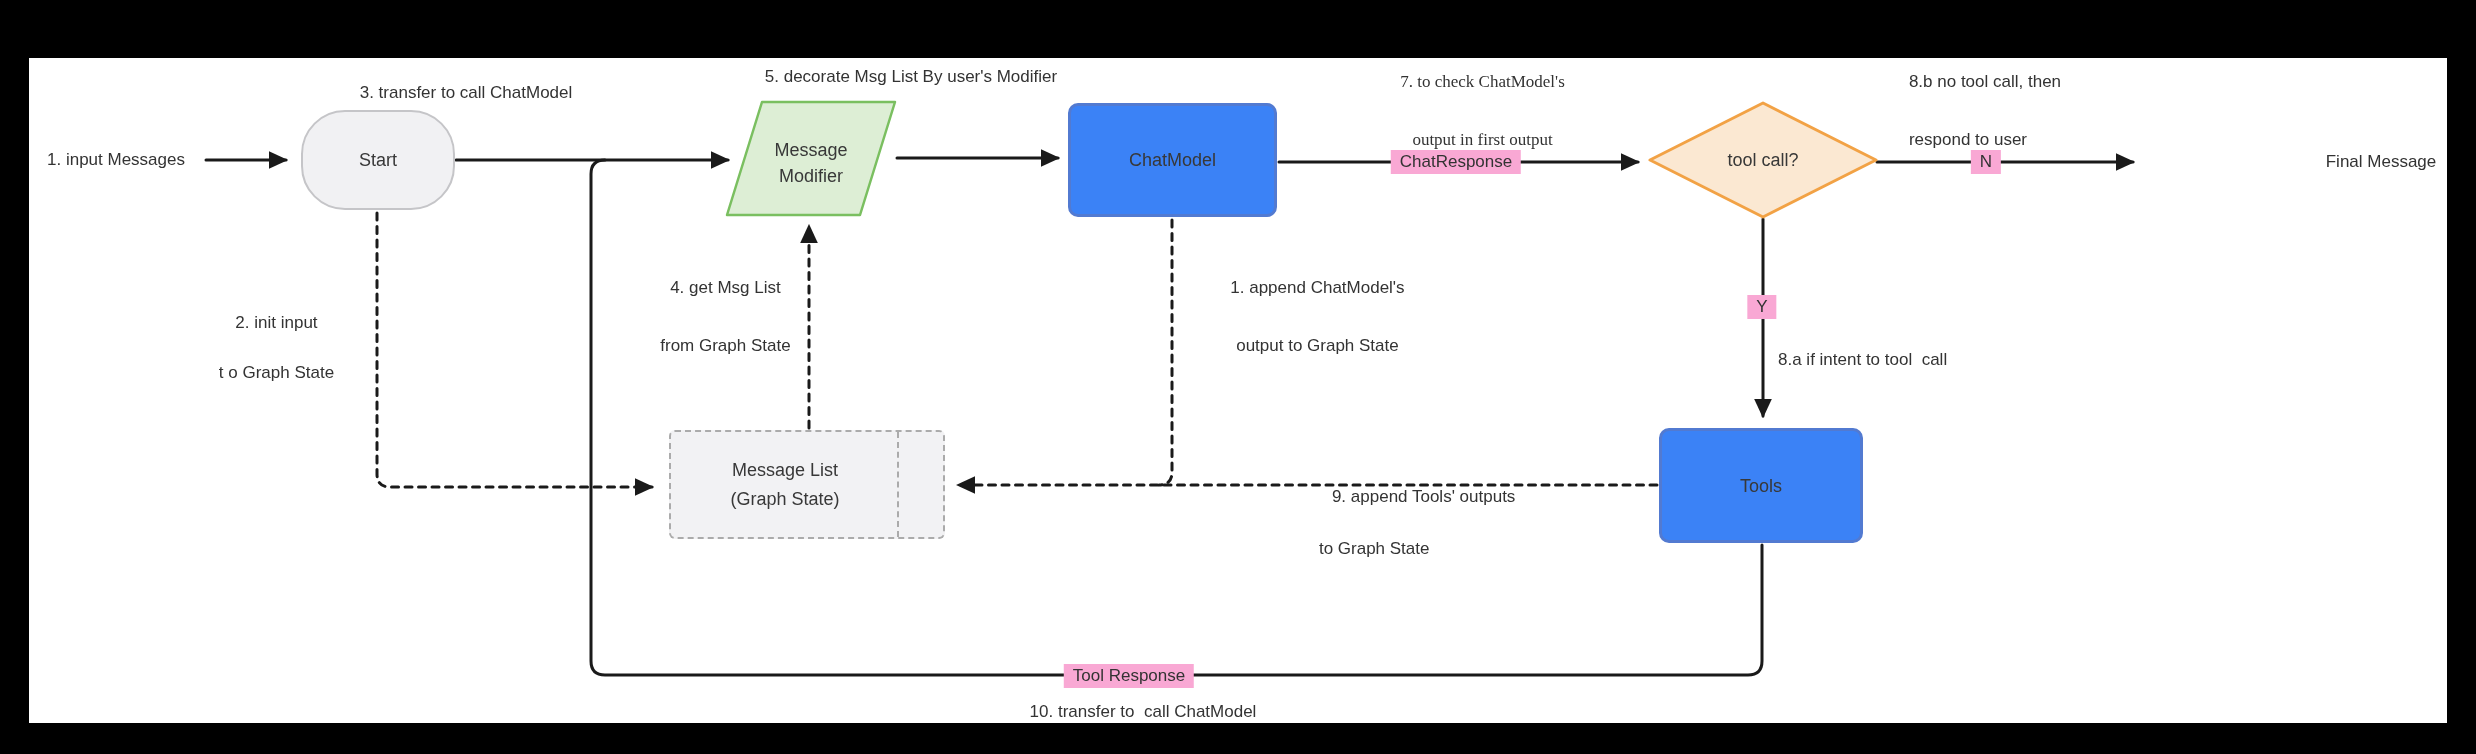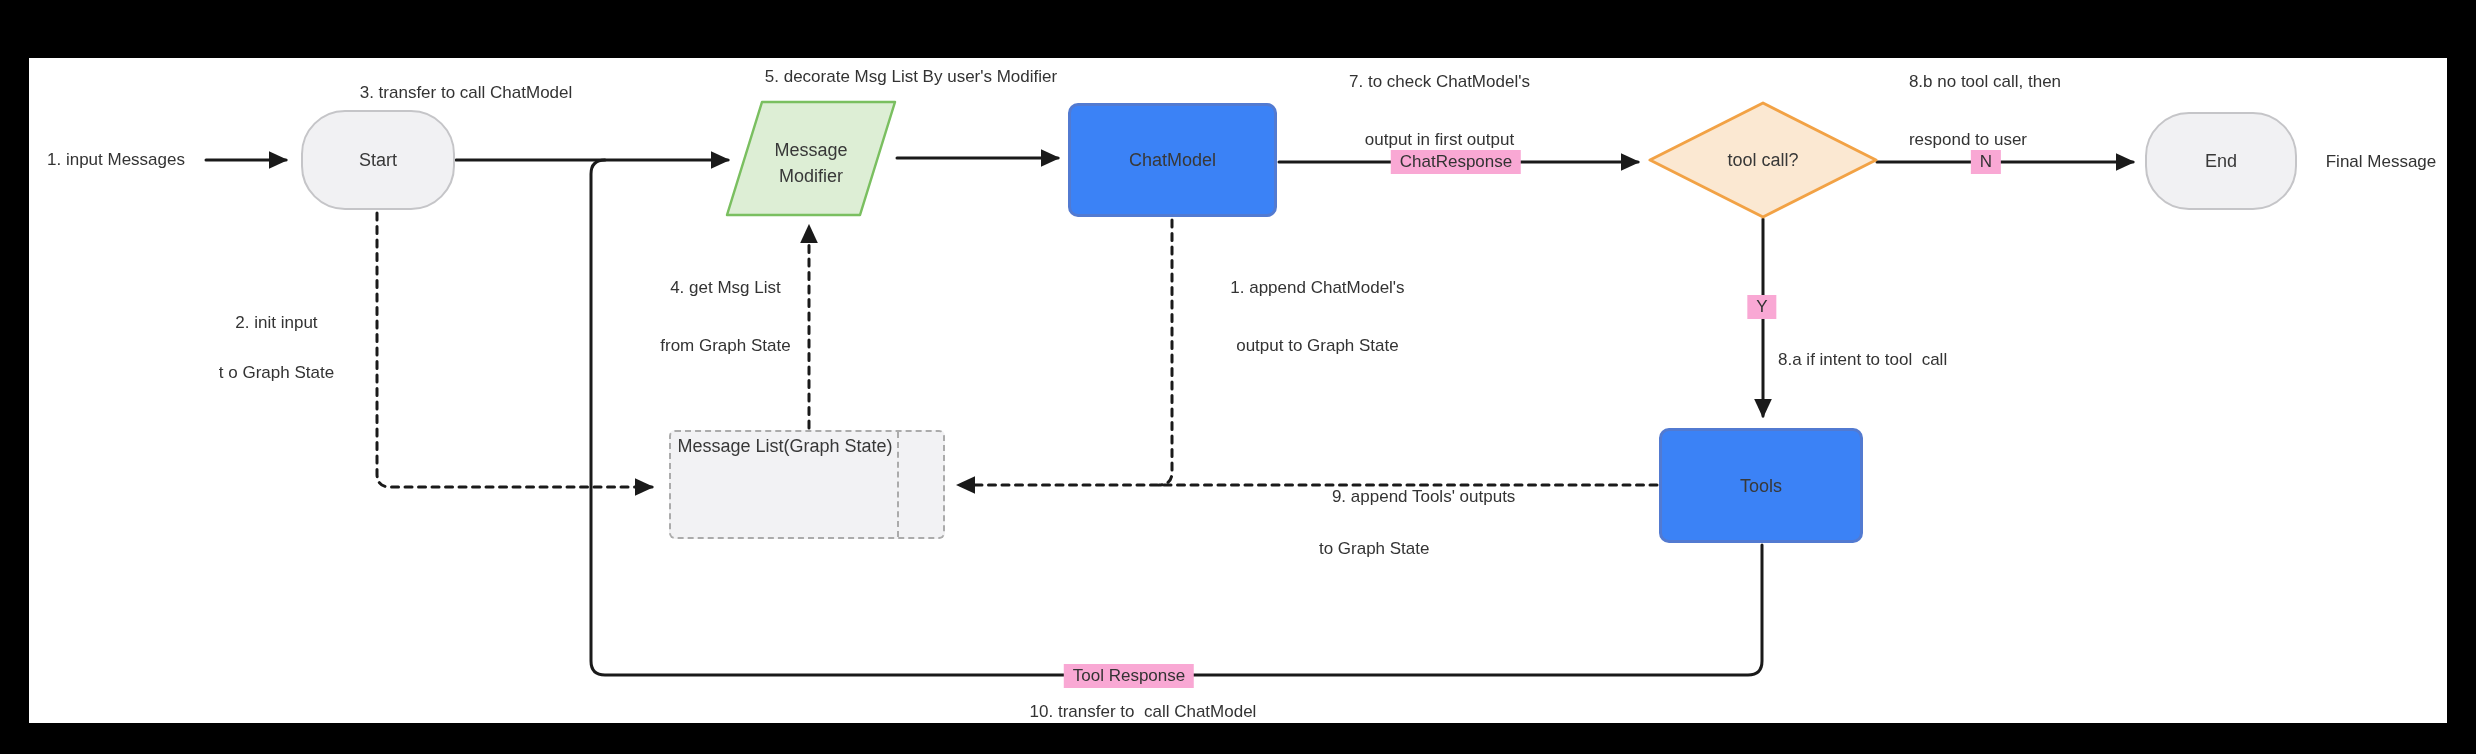--- a/index.html
+++ b/index.html
@@ -75,27 +75,24 @@
   </div>
 
   <div class="node bluebox" style="left:1068px;top:103px;width:209px;height:114px;">
     <span>ChatModel</span>
   </div>
 
   <div class="node" style="left:1688px;top:132px;width:150px;height:56px;text-align:center;">
     <span>tool call?</span>
   </div>
 
-  <div class="node stadium" style="left:2145px;top:112px;width:152px;height:98px;">
-    <span>End</span>
-  </div>
 
   <div class="node statebox" style="left:669px;top:430px;width:276px;height:109px;">
     <div class="divider" style="left:226px;"></div>
-    <div style="position:absolute;left:0;top:0;width:228px;height:100%;display:flex;align-items:flex-start;justify-content:center;line-height:29px;">
+    <div style="position:absolute;left:0;top:0;width:228px;height:100%;display:flex;flex-direction:column;align-items:center;justify-content:center;line-height:29px;">
       <span>Message List</span>
       <span>(Graph State)</span>
     </div>
   </div>
 
   <div class="node bluebox" style="left:1659px;top:428px;width:204px;height:115px;">
     <span>Tools</span>
   </div>
 
   <div class="lbl" style="left:116px;top:160px;">1. input Messages</div>
@@ -112,21 +109,21 @@
     <span>from Graph State</span>
   </div>
 
   <div class="lbl" style="left:911px;top:77px;">5. decorate Msg List By user's Modifier</div>
 
   <div class="lbl two" style="left:1308px;top:316px;">
     <span>1. append ChatModel's</span><br>
     <span>output to Graph State</span>
   </div>
 
-  <div class="lbl two" style="left:1430px;top:110px;">
+  <div class="lbl two" style="left:1474px;top:110px;font-family:Liberation Serif, serif;">
     <span>7. to check ChatModel's</span><br>
     <span>output in first output</span>
   </div>
 
   <div class="lbl online" style="left:1456px;top:162px;">ChatResponse</div>
 
   <div class="lbl left two" style="left:1890px;top:110px;text-align:left;">
     <span>8.b no tool call, then</span><br>
     <span>respond to user</span>
   </div>

